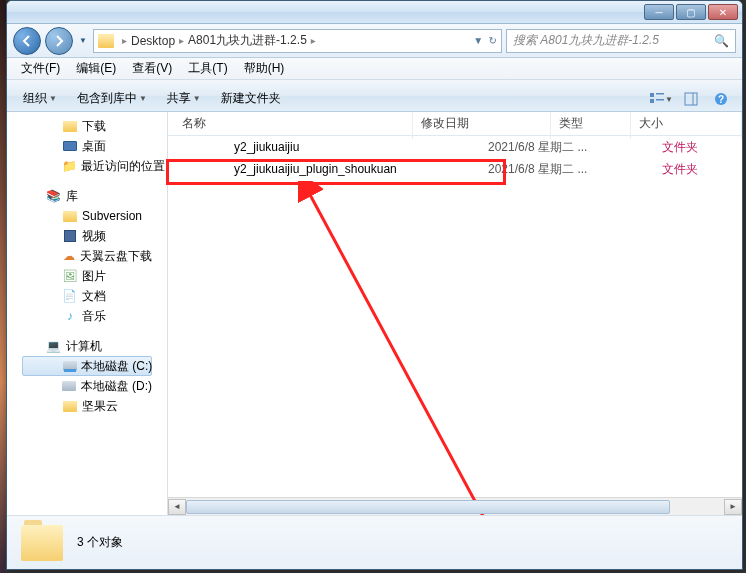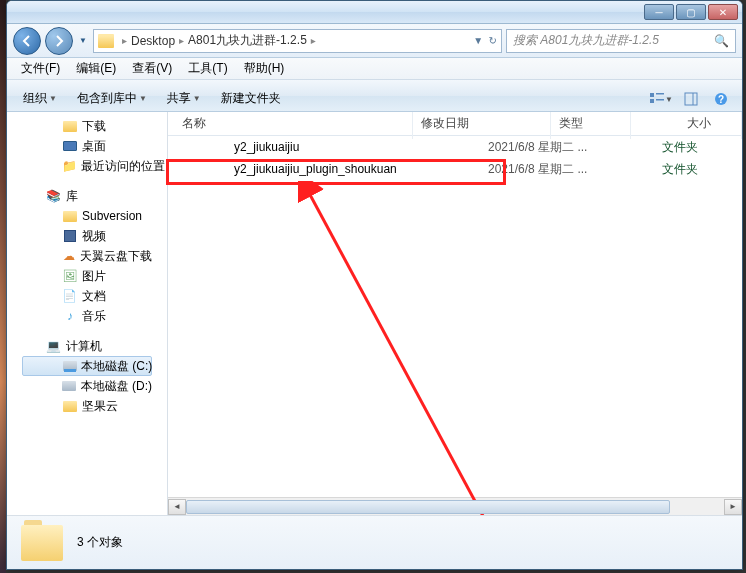--- a/index.html
+++ b/index.html
@@ -143,27 +143,27 @@
 .col-headers {
   height: 24px;
   border-bottom: 1px solid #e0e8f0;
   display: flex; align-items: center;
   font-size: 12px; color: #444;
 }
 .col-h { padding: 15px 8px; border-right: 1px solid #e8eef4; height: 100%; display: flex; align-items: center; }
 .col-name { width: 245px; padding-left: 14px; }
 .col-date { width: 138px; }
 .col-type { width: 80px; }
-.col-size { flex: 1; margin-left: 48px; }
+.col-size { flex: 1; }
 .file-list { flex: 1; position: relative; font-size: 12px; }
 .file-row { display: flex; align-items: center; height: 22px; padding-left: 8px; gap: 36px; }
 .file-row .file-ico { width: 16px; margin-right: 6px; }
 .file-row .f-name { width: 218px; }
 .file-row .f-date { width: 138px; color: #555; }
-.file-row .f-type { width: 80px; color: #14532d; }
+.file-row .f-type { width: 80px; color: #be185d; }
 .highlight-box {
   position: absolute;
   left: -2px; top: 23px;
   width: 340px; height: 26px;
   border: 3px solid #ff2020;
   pointer-events: none;
 }
 .arrow-svg { position: absolute; left: 130px; top: 45px; width: 250px; height: 420px; pointer-events: none; }
 .hscroll { height: 18px; background: #f0f0f0; border-top: 1px solid #d8d8d8; display: flex; align-items: center; }
 .hscroll-btn { width: 18px; height: 16px; background: linear-gradient(#f8f8f8,#e0e0e0); border: 1px solid #c0c0c0; display: flex; align-items: center; justify-content: center; font-size: 8px; color: #555; }

